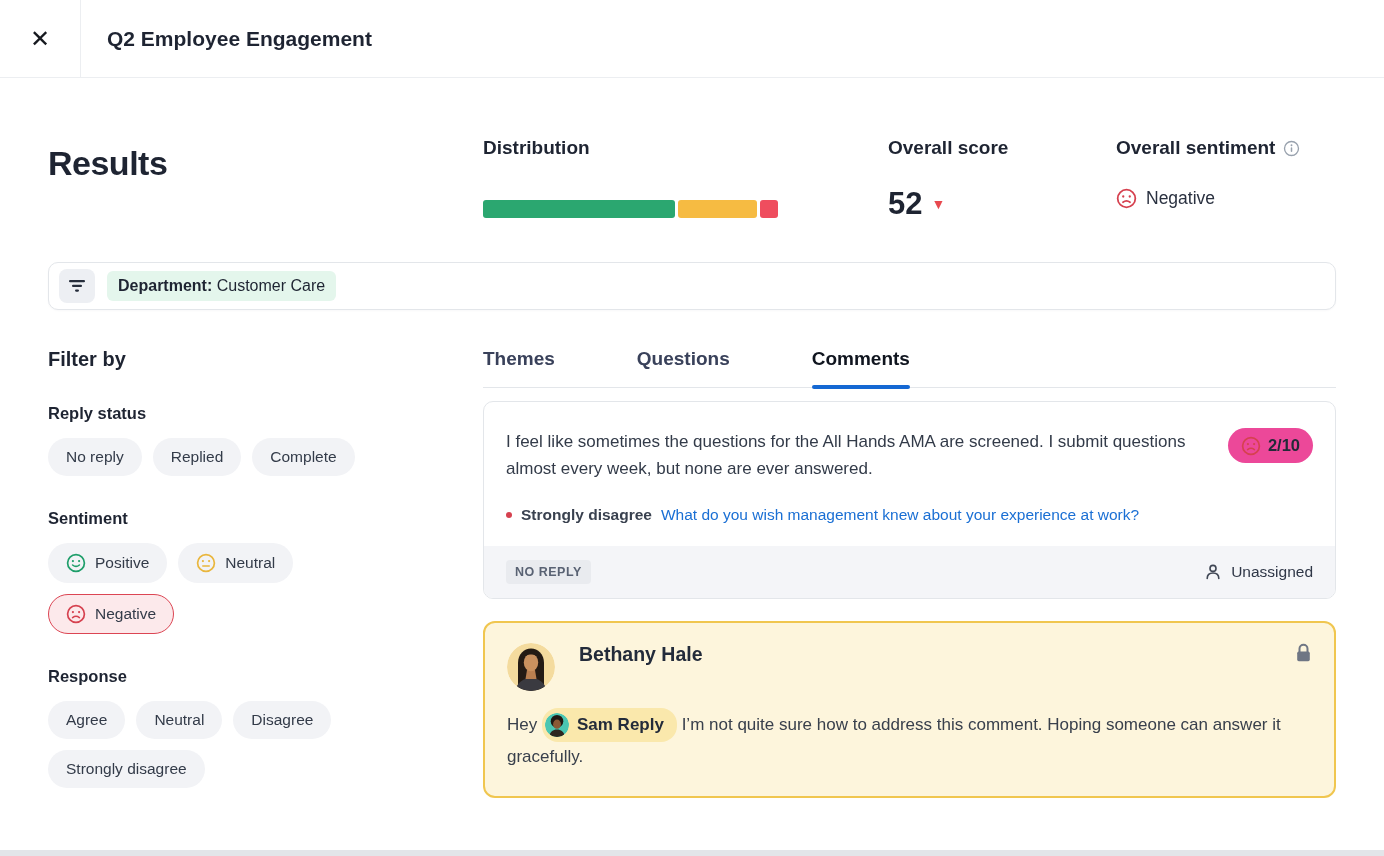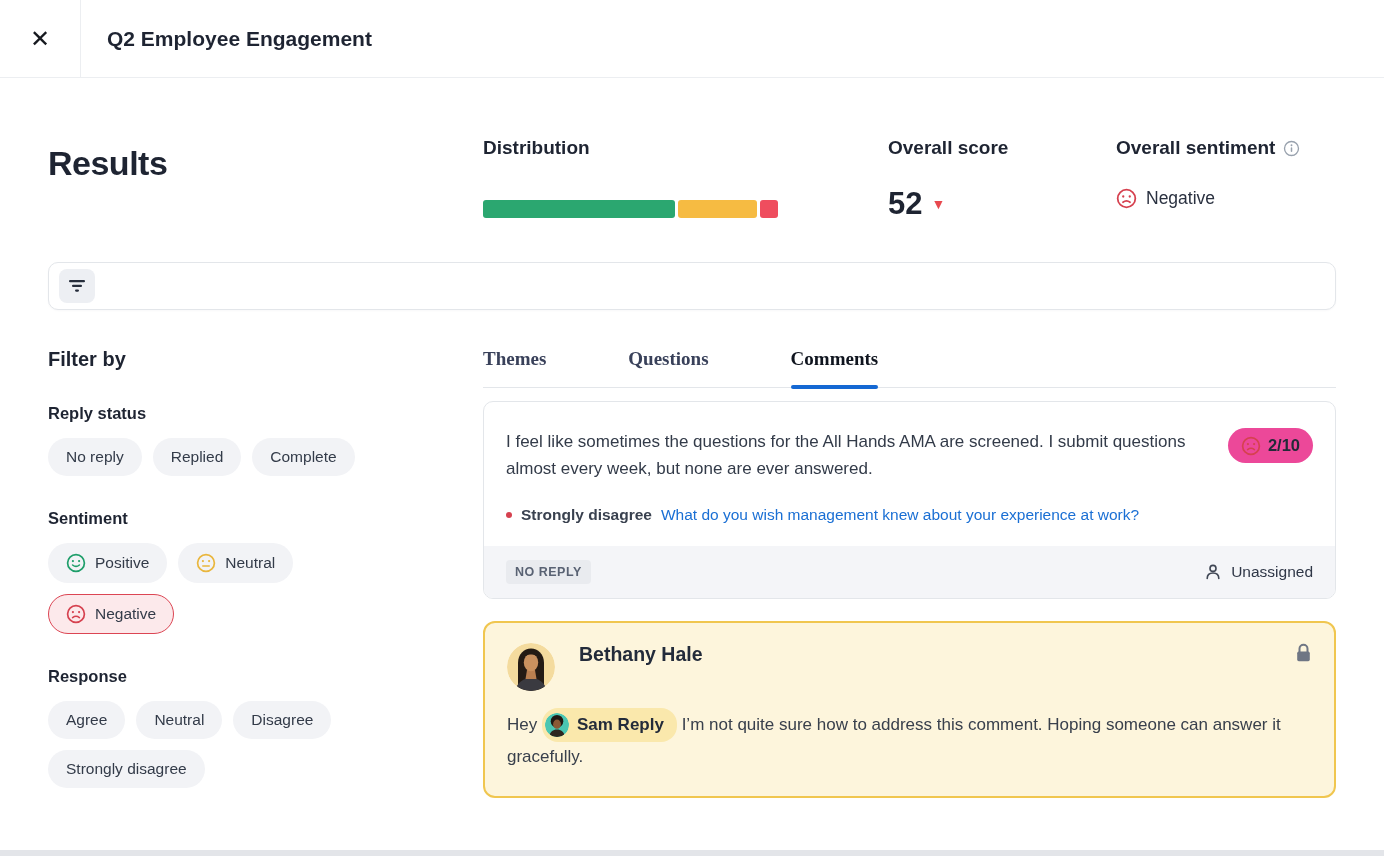--- a/index.html
+++ b/index.html
@@ -51,21 +51,21 @@
   .pill-row { display:flex; flex-wrap:wrap; gap:11px; margin-top:15px; max-width:380px; }
   .pill { background:#F2F3F6; border:1.5px solid transparent; border-radius:21px; padding:9px 17px;
     font-size:15.5px; color:#333B49; display:inline-flex; align-items:center; gap:9px; cursor:pointer;
     font-family:inherit; }
   .pill.selected { background:#FCE9EB; border-color:#DC4553; }
   .face-positive { color:#1E9E6A; } .face-neutral { color:#E9B63D; } .face-negative { color:#D6414F; }
 
   .main { flex:1; }
   .tabs { display:flex; gap:82px; border-bottom:1px solid #E3E6EA; }
   .tab { font-size:19px; font-weight:600; color:#39415A; padding-bottom:17px; position:relative; cursor:pointer;
-    background:none; border:none; font-family:Liberation Serif, serif; }
+    background:none; border:none; font-family:Liberation Sans, sans-serif; }
   .tab.active { color:#10151F; font-weight:700; }
   .tab.active::after { content:""; position:absolute; left:0; right:0; bottom:-2px; height:4px;
     background:#1568D3; border-radius:3px; }
 
   
   .comment-card { margin-top:13px; border:1px solid #E3E6EA; border-radius:10px; overflow:hidden; background:#fff; }
   .comment-body { padding:26px 22px 22px; }
   .comment-top { display:flex; justify-content:space-between; align-items:flex-start; }
   .comment-text { font-size:17px; line-height:1.6; color:#333B49; max-width:700px; }
   .score-badge { background:#ec4899; border-radius:18px; height:35px; padding:0 13px; display:flex;
@@ -153,20 +153,24 @@
 
     <div class="filter-bar">
       <div class="filter-icon-box">
         <span style="display:flex;">
           <svg width="18" height="14" viewBox="0 0 18 14">
               <rect x="1" y="1" width="16" height="2.3" rx="1.1" fill="#262D3B"></rect>
               <rect x="4" y="5.7" width="10" height="2.3" rx="1.1" fill="#262D3B"></rect>
               <rect x="7" y="10.4" width="4" height="2.3" rx="1.1" fill="#262D3B"></rect>
             </svg>
         </span>
+      </div>
+      <div class="dept-chip">
+        <b>Department:</b>
+        <span>Customer Care</span>
       </div>
     </div>
 
     <div class="body-row">
 
       <div class="sidebar">
         <div class="sidebar-title">Filter by</div>
 
         <div class="filter-group">
           <div class="group-label">Reply status</div>

